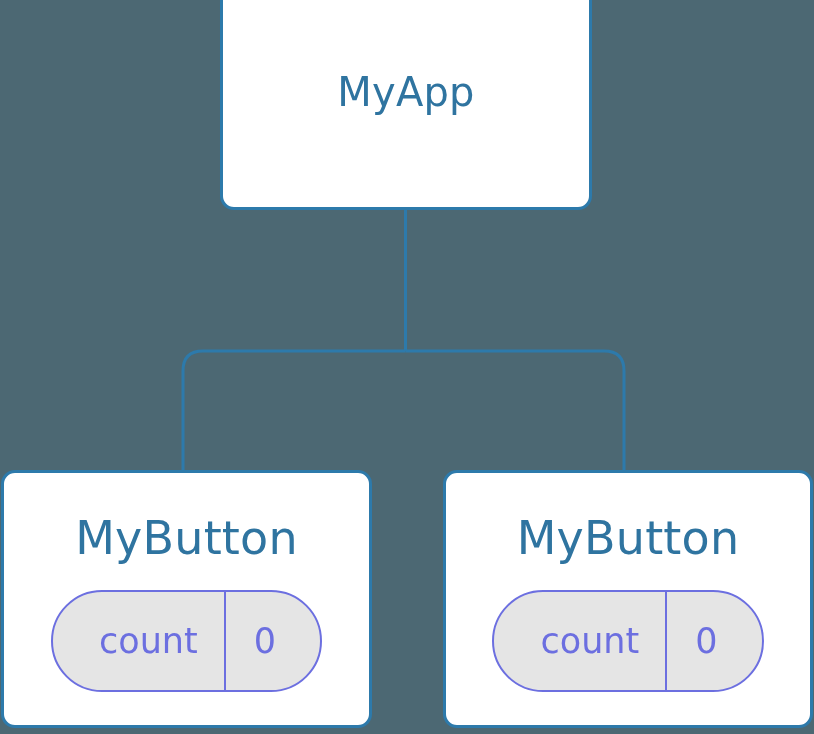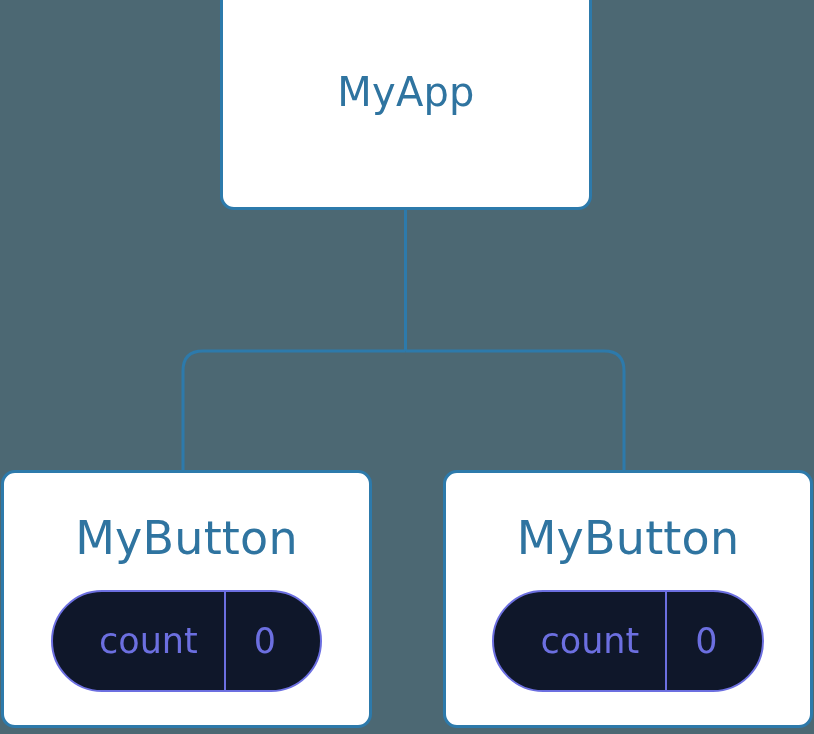--- a/index.html
+++ b/index.html
@@ -84,21 +84,21 @@
 
   
   .state-pill {
     margin-top: 29px;
     height: 102px;
     box-sizing: border-box;
     border: 2px solid #6c6fe0;
     border-radius: 51px;
     display: flex;
     align-items: stretch;
-    background: #0f172a;
+    background: #e5e5e5;
   }
 
   .pill-key {
     display: flex;
     align-items: center;
     justify-content: center;
     padding: 0 26px 0 46px;
     color: #6c6fe0;
     font-size: 35px;
     line-height: 1;

